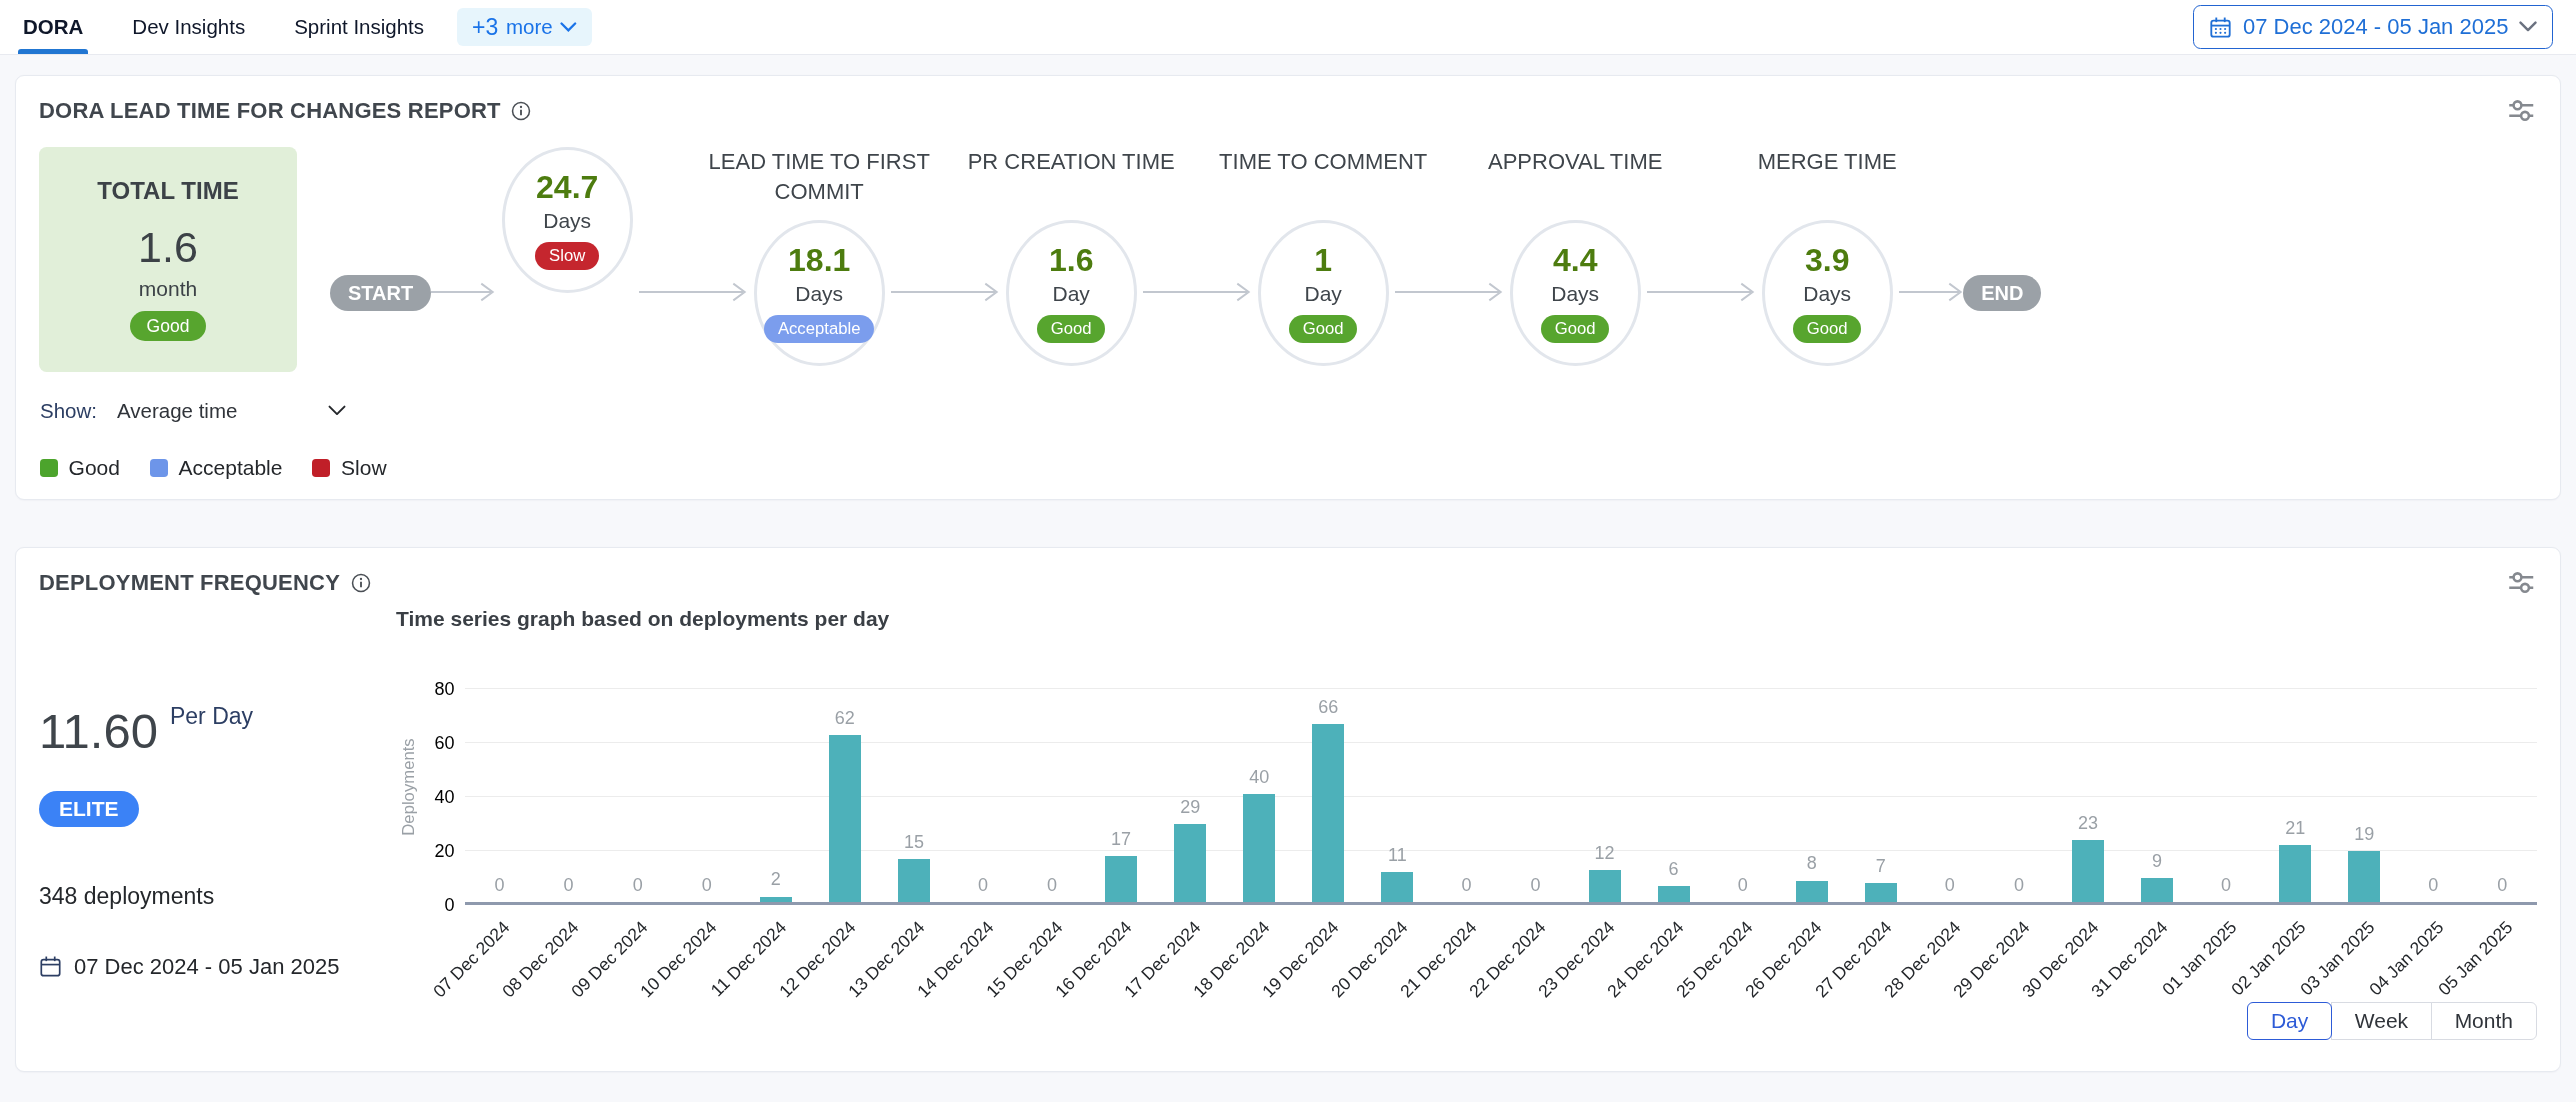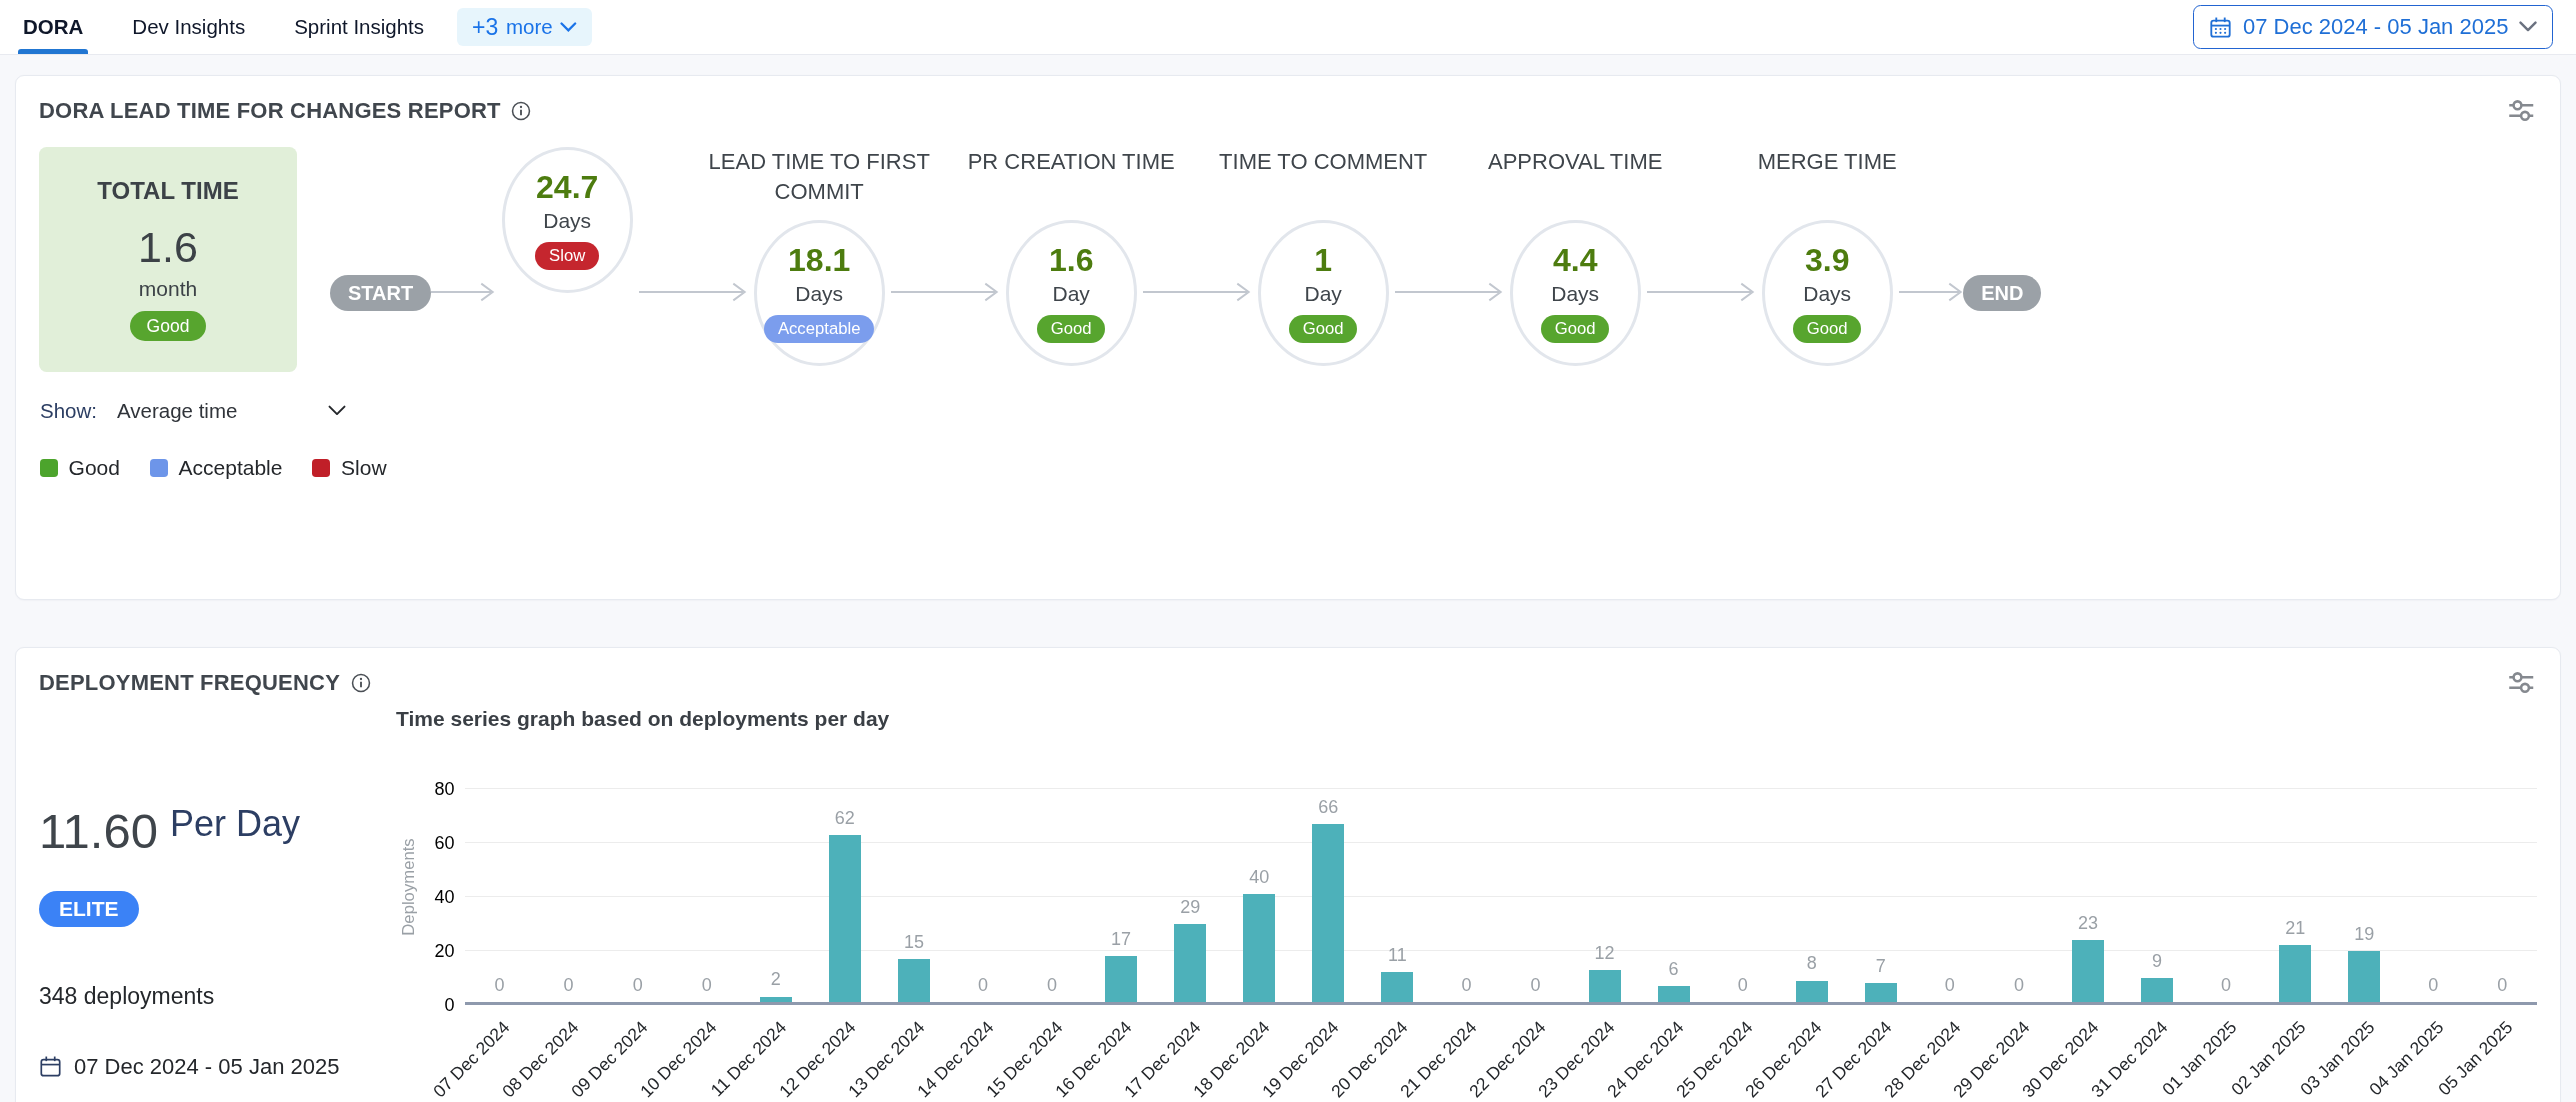--- a/index.html
+++ b/index.html
@@ -38,21 +38,21 @@
   }
   .card-head{
     display:flex; align-items:center; padding:21px 23px 7.6px 23px;
   }
   .card-title{
     font-size:22px; font-weight:bold; color:#40464d; letter-spacing:0.2px;
     display:flex; align-items:center; gap:10.6px;
   }
   .sliders{ margin-left:auto; cursor:pointer; }
   
-  #leadtime-card{ height:525px; }
+  #leadtime-card{ height:425px; }
   .lt-content{ display:flex; padding:15px 23px 0 23px; }
   .total-box{
     width:258px; height:225px; background:#e1efd9; border-radius:7.6px;
     display:flex; flex-direction:column; align-items:center; justify-content:center; gap:4.6px;
     flex-shrink:0;
   }
   .total-title{ font-size:24px; font-weight:bold; color:#3c4247; margin-bottom:13.7px;}
   .total-value{ font-size:43px; color:#3c4247; }
   .total-unit{ font-size:21px; color:#3c4247; }
   .pill{
@@ -82,21 +82,21 @@
   .show-select{ display:flex; align-items:center; gap:91px; font-size:20.5px; color:#30343a; cursor:pointer;}
   .legend{ display:flex; align-items:center; gap:30px; padding:33px 23px 0 24px; }
   .legend-item{ display:flex; align-items:center; gap:10.6px; font-size:21px; color:#24272b;}
   .legend-swatch{ width:18px; height:18px; border-radius:3.8px; }
   
   #deploy-card{ margin-top:47px; height:525px; }
   .dep-content{ display:flex; padding:0 23px; }
   .dep-left{ width:357px; flex-shrink:0; padding-top:99px; }
   .dep-rate{ display:flex; align-items:flex-start; gap:12px; }
   .dep-rate-value{ font-size:49px; color:#3f454b; }
-  .dep-rate-unit{ font-size:36px; color:#2c3e63; }
+  .dep-rate-unit{ font-size:23px; color:#2c3e63; }
   .dep-badge{ margin-top:32px; font-size:21px; font-weight:bold; padding:6px 20px; }
   .dep-total{ font-size:23px; color:#24272b; margin-top:56px; }
   .dep-range{ display:flex; align-items:center; gap:12px; margin-top:44px; font-size:22px; color:#24272b;}
   .dep-chart-col{ flex:1; padding-top:3px; }
   .chart-title{ font-size:21px; font-weight:bold; color:#3a3f45; }
   .chart-wrap{ display:flex; margin-top:39px; }
   .ylab{
     width:26px; display:flex; align-items:center; justify-content:center;
     font-size:16.7px; color:#9aa0a6;
   }

